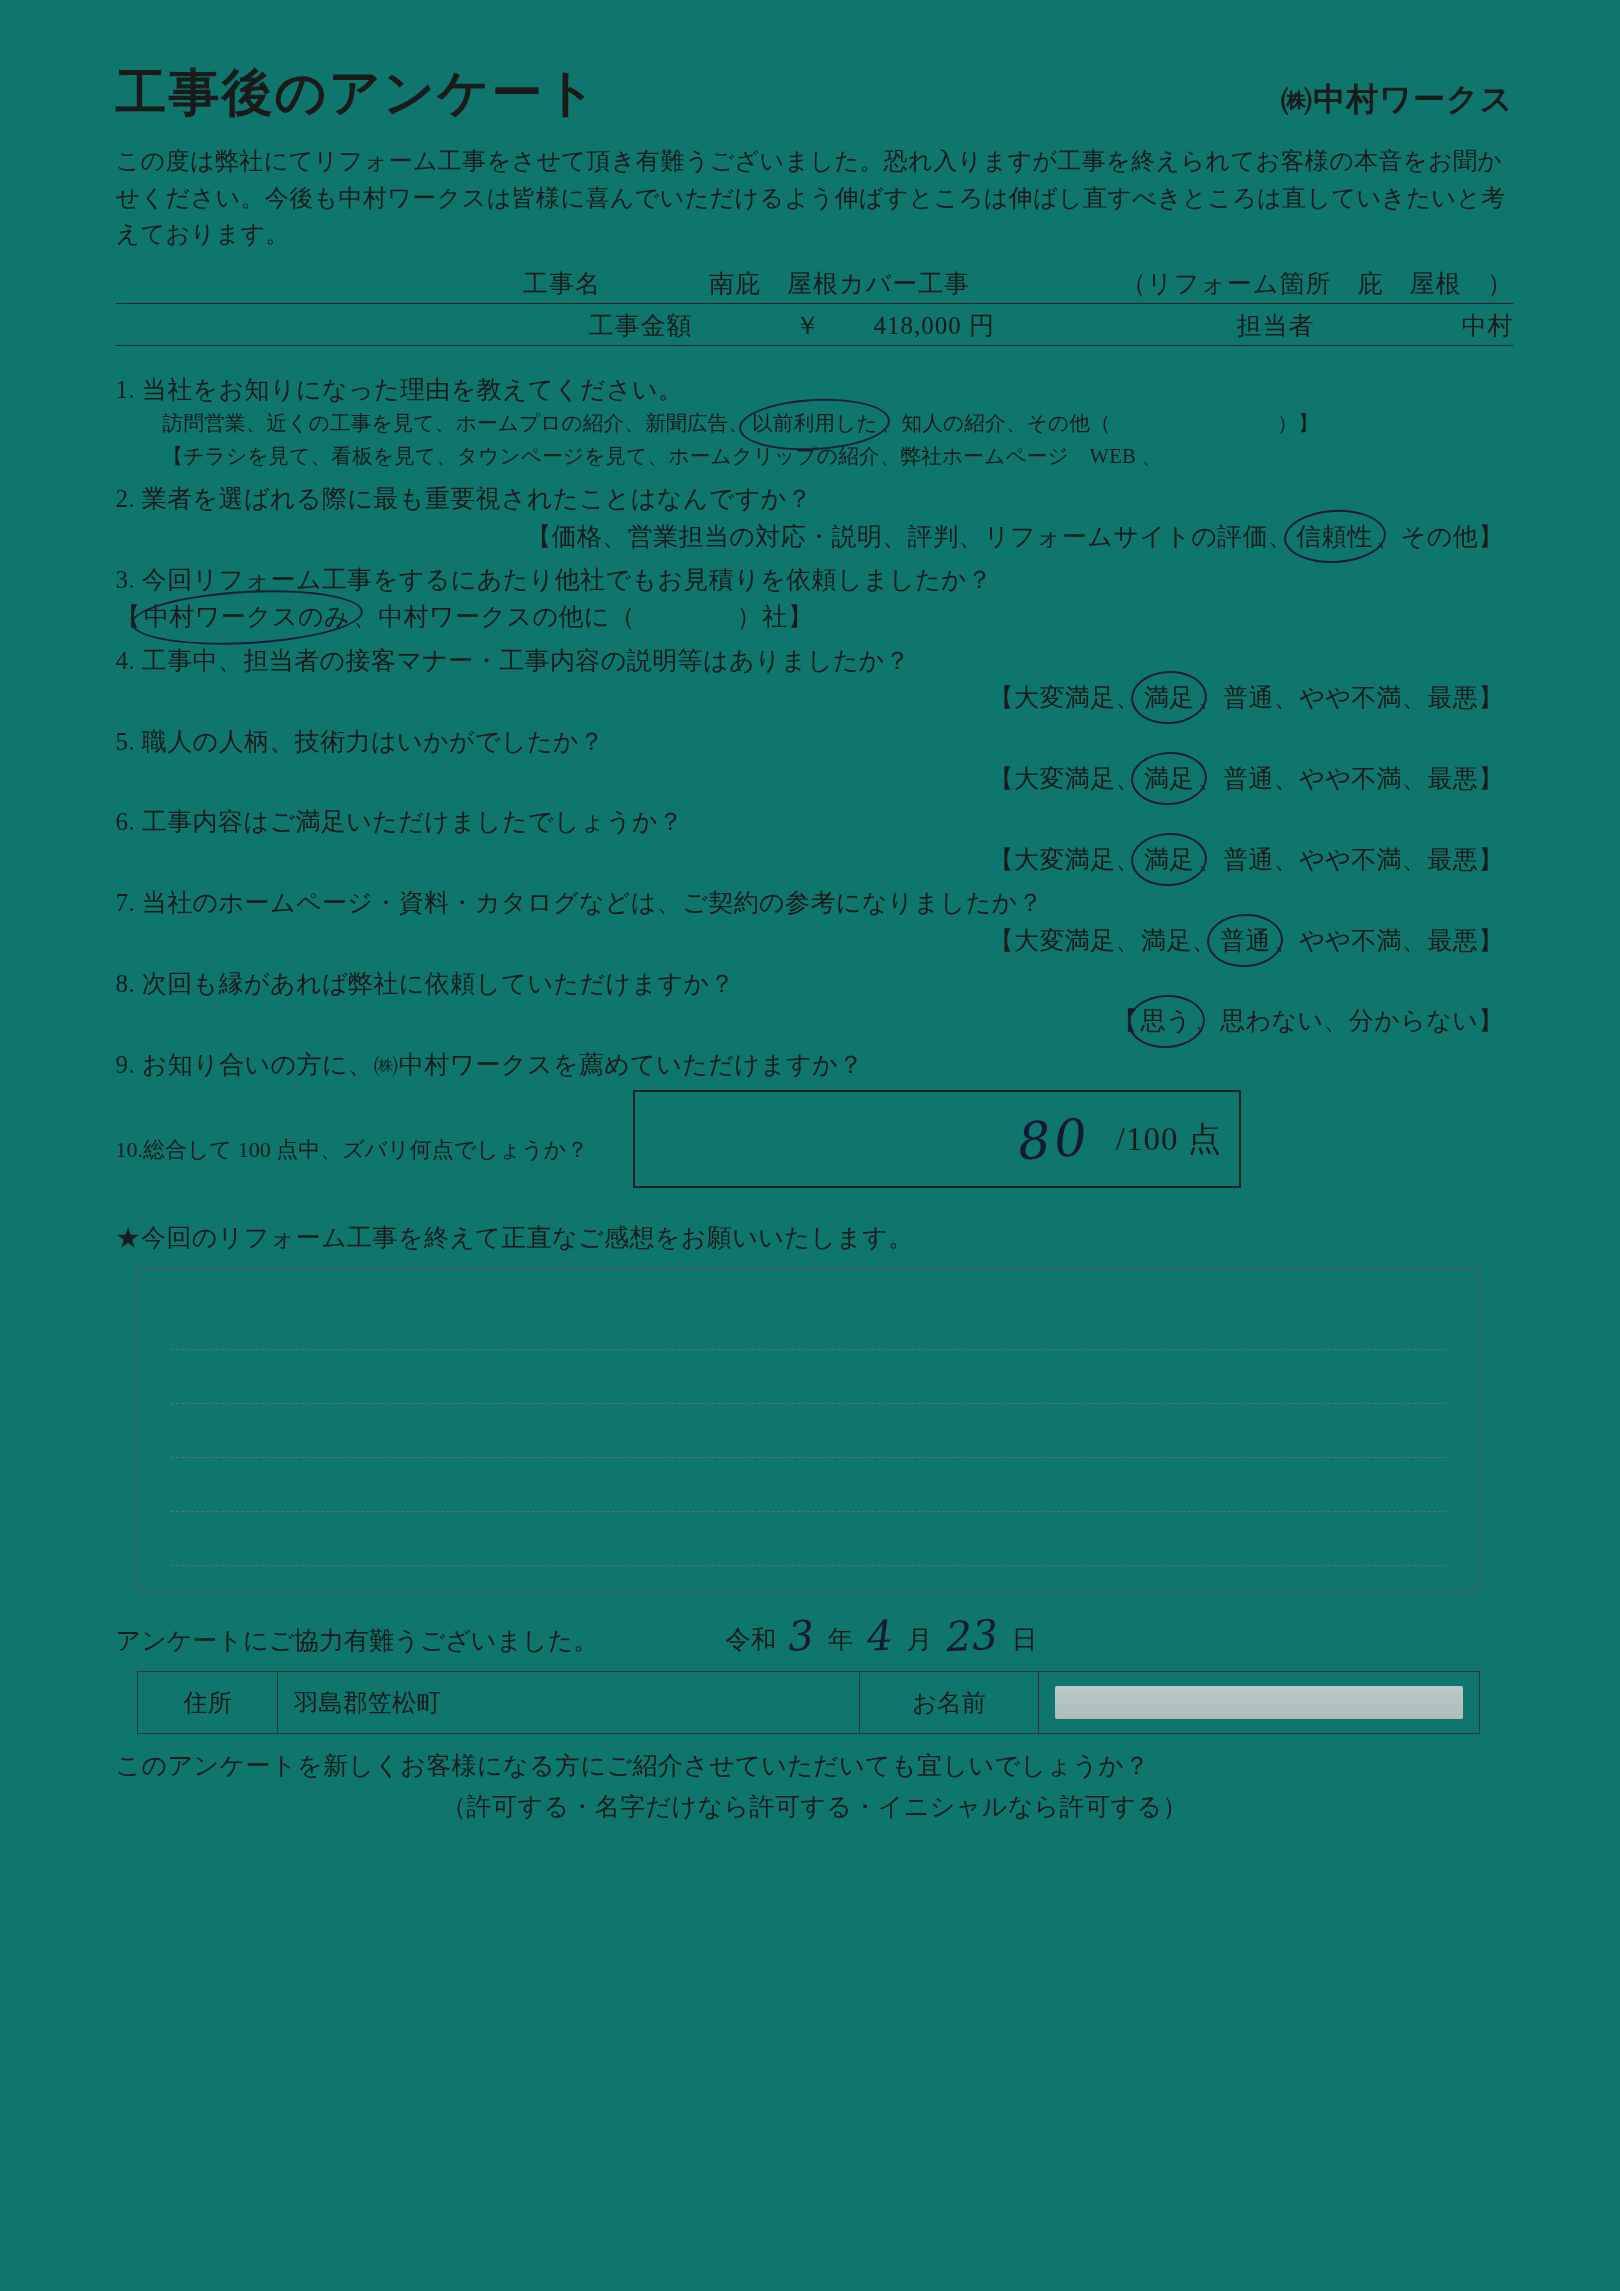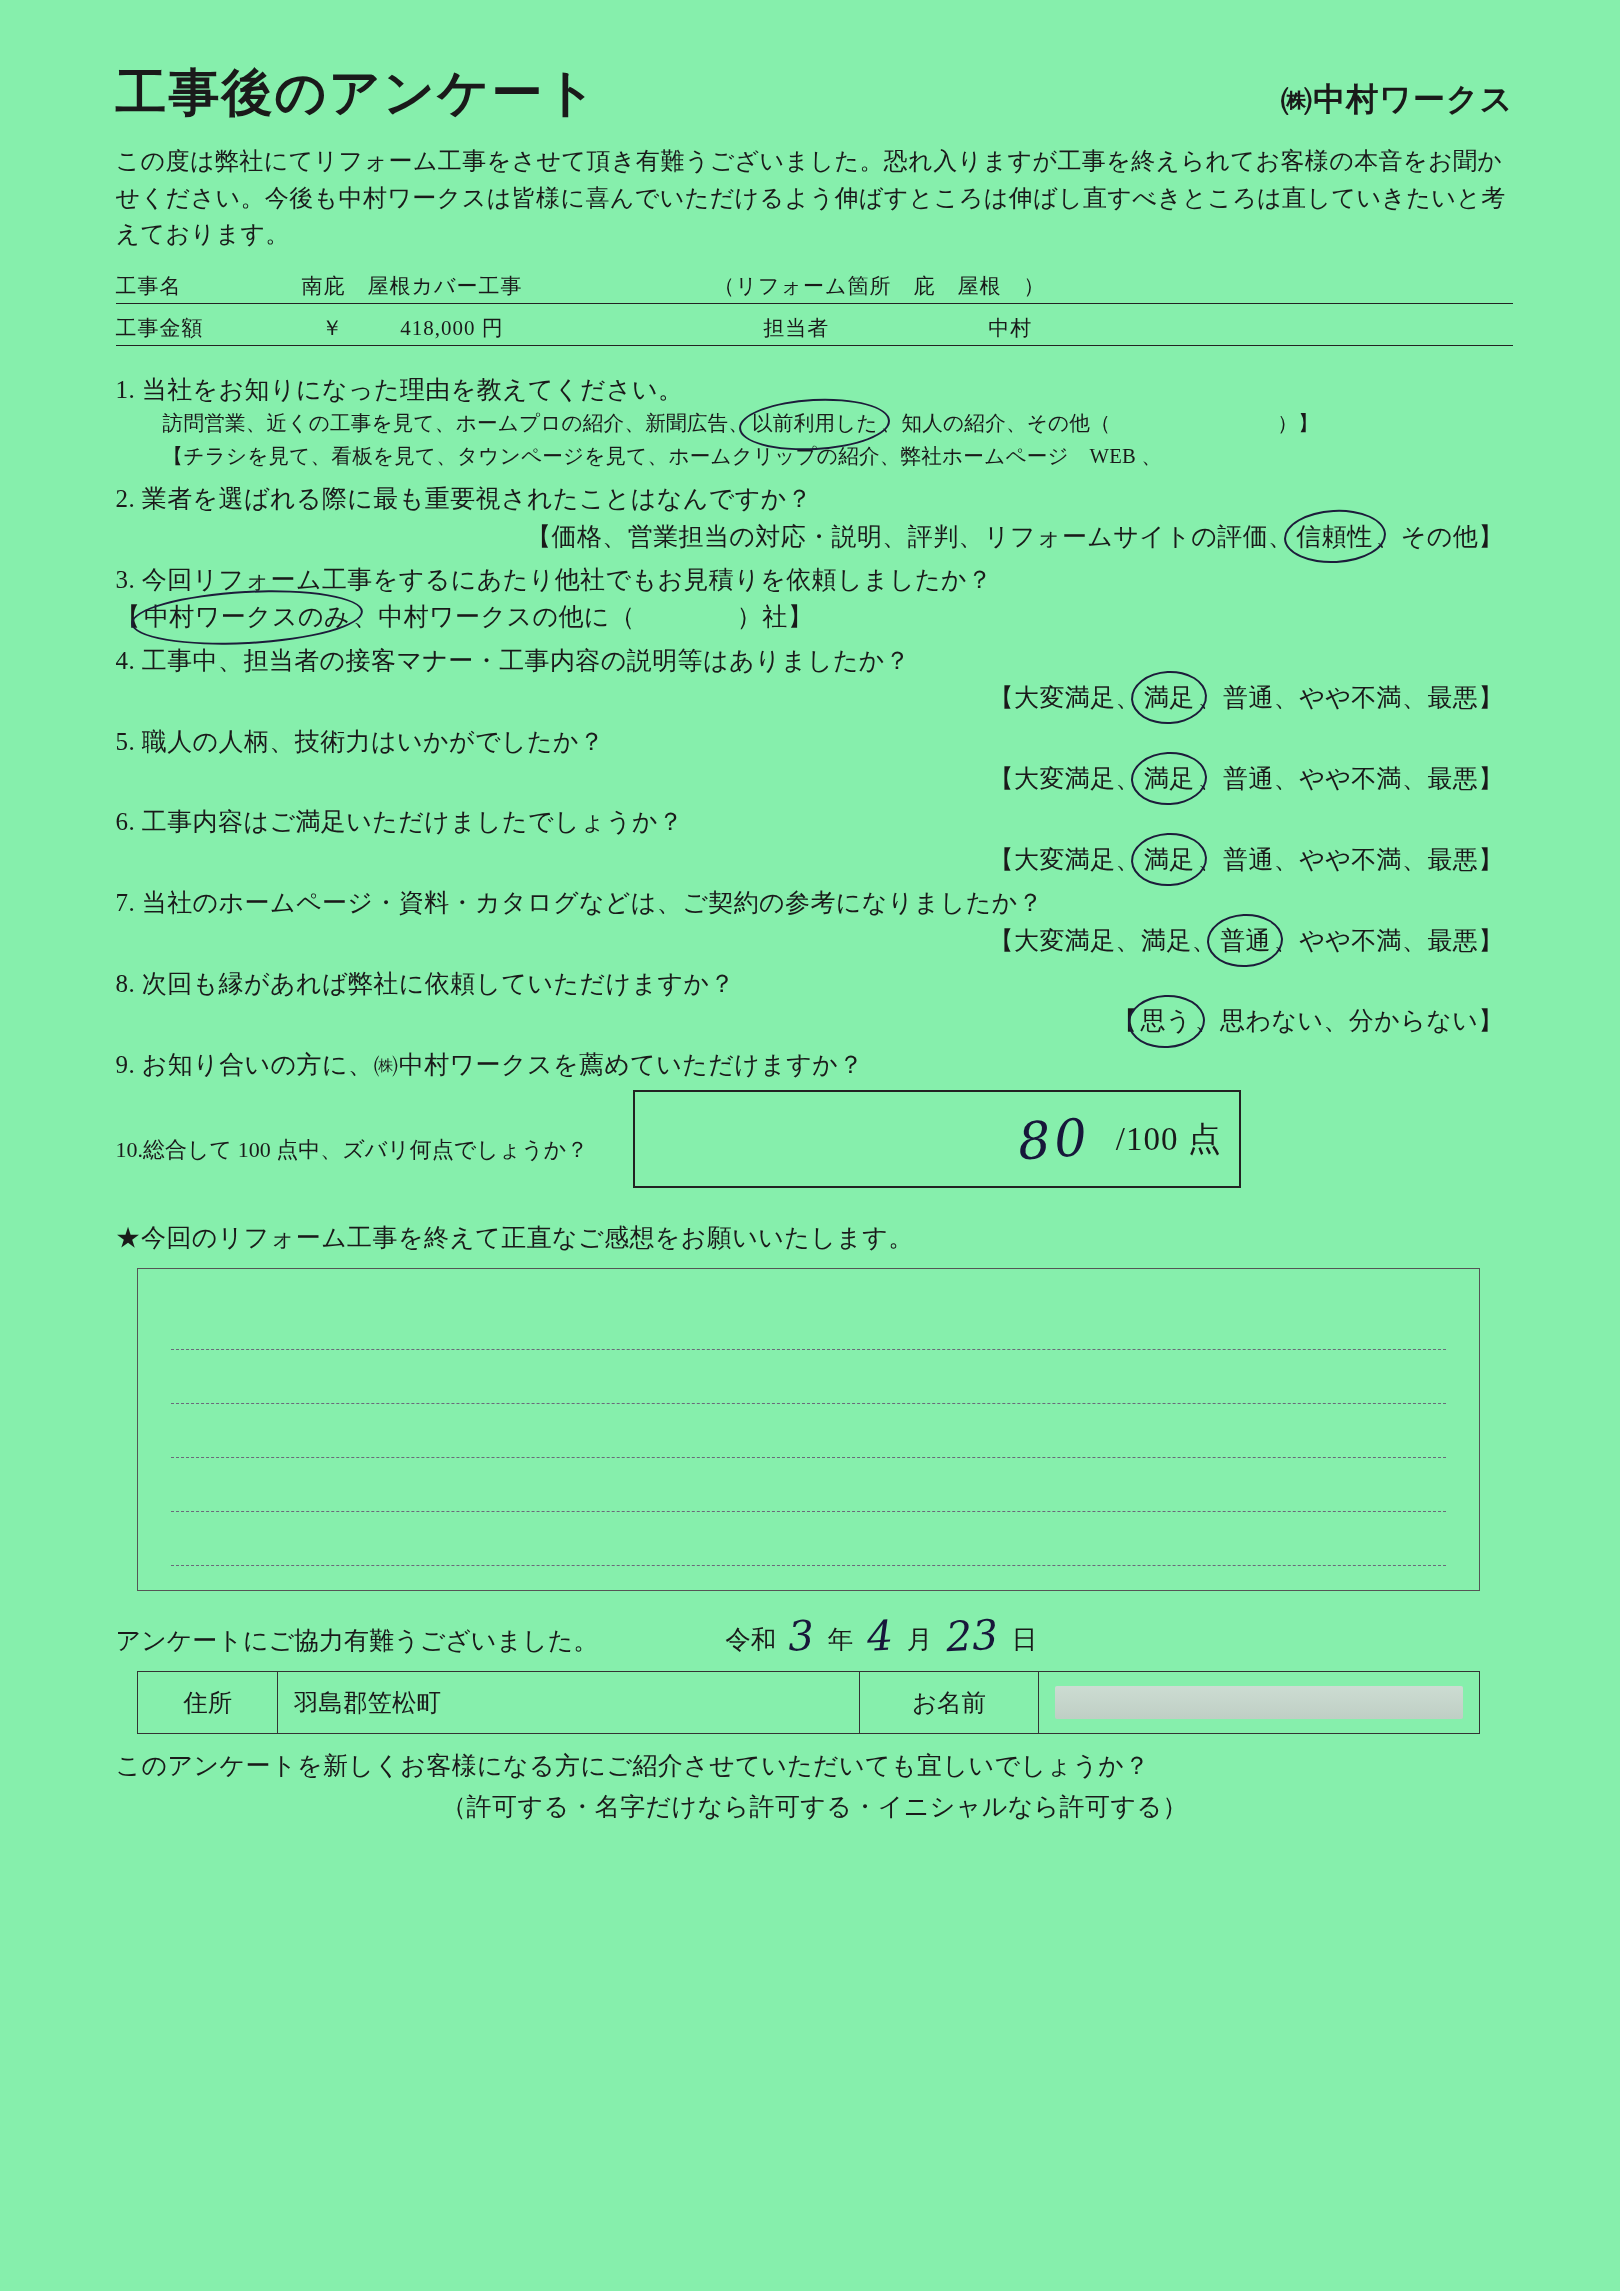--- a/index.html
+++ b/index.html
@@ -13,21 +13,21 @@
     position: relative;
     font-family: "Liberation Serif", "DejaVu Serif", serif;
     color: #1a1a1a;
     overflow: hidden;
   }
   .page {
     position: absolute;
     left: 0; top: 0;
     width: 1620px;
     height: 2292px;
-    background: #86efac;
+    background: #0f766e;
   }
   .sheet {
     position: absolute;
     left: 94px;
     top: 39px;
     width: 1441px;
     height: 2205px;
   }
 
   
@@ -59,22 +59,23 @@
 
   
   .info-block {
     margin: 9.8px 21.6px 0 21.6px;
   }
   .info-line {
     display: flex;
     align-items: flex-end;
     border-bottom: 1.5px solid #222;
     height: 41px;
-    font-size: 21px;
+    font-size: 25px;
     letter-spacing: 1px;
+    justify-content: flex-end;
   }
   .info-line .lbl { width: 147px; padding-bottom: 3.9px;}
   .info-line .val1 { width: 353px; padding-bottom: 3.9px; padding-left: 39px;}
   .info-line .val-cur { width: 59px; padding-bottom: 3.9px; padding-left: 59px;}
   .info-line .val-amt { width: 245px; padding-bottom: 3.9px; padding-left: 19.6px;}
   .info-line .lbl2 { width: 186px; padding-bottom: 3.9px; padding-left: 118px;}
   .info-line .val2 { padding-bottom: 3.9px; padding-left: 39px; font-family: Liberation Serif, serif;}
   .info-line .paren { padding-bottom: 3.9px; padding-left: 59px;}
 
   

